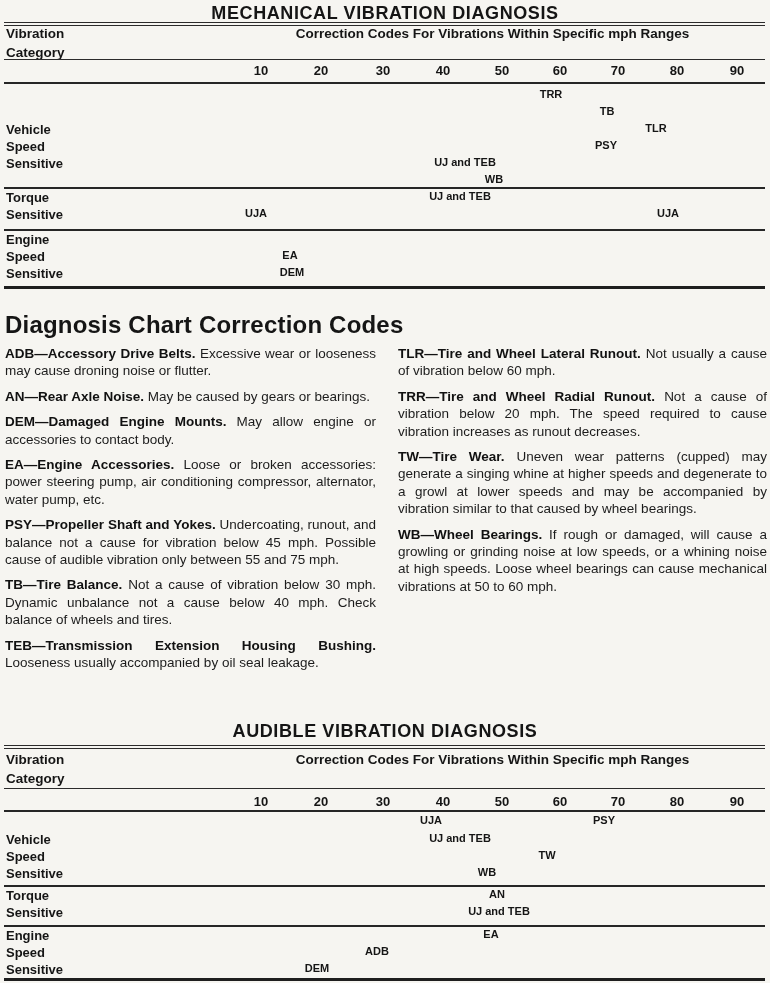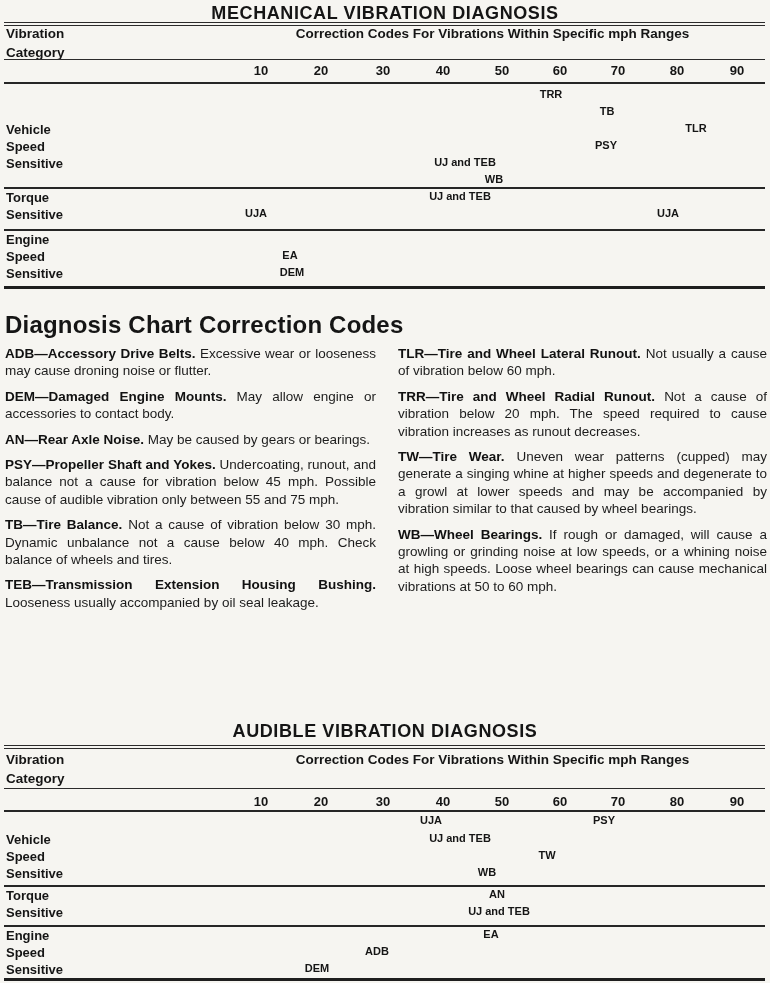--- a/index.html
+++ b/index.html
@@ -58,21 +58,21 @@
   <div class="tick" style="left:677px;top:63px;">80</div>
   <div class="tick" style="left:737px;top:63px;">90</div>
 
   <div class="hline2" style="top:82px;"></div>
 
   <div class="rowlab" style="top:122px;">Vehicle</div>
   <div class="rowlab" style="top:139px;">Speed</div>
   <div class="rowlab" style="top:156px;">Sensitive</div>
   <div class="code" style="left:551px;top:88px;">TRR</div>
   <div class="code" style="left:607px;top:105px;">TB</div>
-  <div class="code" style="left:696px;top:122px;">TLR</div>
+  <div class="code" style="left:656px;top:122px;">TLR</div>
   <div class="code" style="left:606px;top:139px;">PSY</div>
   <div class="code" style="left:465px;top:156px;">UJ and TEB</div>
   <div class="code" style="left:494px;top:173px;">WB</div>
 
   <div class="hline2" style="top:187px;"></div>
 
   <div class="rowlab" style="top:190px;">Torque</div>
   <div class="rowlab" style="top:207px;">Sensitive</div>
   <div class="code" style="left:460px;top:190px;">UJ and TEB</div>
   <div class="code" style="left:256px;top:207px;">UJA</div>
@@ -86,22 +86,23 @@
   <div class="code" style="left:290px;top:249px;">EA</div>
   <div class="code" style="left:292px;top:266px;">DEM</div>
 
   <div class="hline3" style="top:286px;"></div>
 
   <div class="defs-title">Diagnosis Chart Correction Codes</div>
 
   <div class="cols">
     <div class="colL">
       <p class="def"><b>ADB—Accessory Drive Belts.</b> <span>Excessive wear or looseness may cause droning noise or flutter.</span></p>
+      <p class="def"><b>AN—Rear Axle Noise.</b> <span>May be caused by gears or bearings.</span></p>
       <p class="def"><b>DEM—Damaged Engine Mounts.</b> <span>May allow engine or accessories to contact body.</span></p>
-      <p class="def"><b>AN—Rear Axle Noise.</b> <span>May be caused by gears or bearings.</span></p>
+      <p class="def"><b>EA—Engine Accessories.</b> <span>Loose or broken accessories: power steering pump, air conditioning compressor, alternator, water pump, etc.</span></p>
       <p class="def"><b>PSY—Propeller Shaft and Yokes.</b> <span>Undercoating, runout, and balance not a cause for vibration below 45 mph. Possible cause of audible vibration only between 55 and 75 mph.</span></p>
       <p class="def"><b>TB—Tire Balance.</b> <span>Not a cause of vibration below 30 mph. Dynamic unbalance not a cause below 40 mph. Check balance of wheels and tires.</span></p>
       <p class="def"><b>TEB—Transmission Extension Housing Bushing.</b> <span>Looseness usually accompanied by oil seal leakage.</span></p>
     </div>
     <div class="colR">
       <p class="def"><b>TLR—Tire and Wheel Lateral Runout.</b> <span>Not usually a cause of vibration below 60 mph.</span></p>
       <p class="def"><b>TRR—Tire and Wheel Radial Runout.</b> <span>Not a cause of vibration below 20 mph. The speed required to cause vibration increases as runout decreases.</span></p>
       <p class="def"><b>TW—Tire Wear.</b> <span>Uneven wear patterns (cupped) may generate a singing whine at higher speeds and degenerate to a growl at lower speeds and may be accompanied by vibration similar to that caused by wheel bearings.</span></p>
       <p class="def"><b>WB—Wheel Bearings.</b> <span>If rough or damaged, will cause a growling or grinding noise at low speeds, or a whining noise at high speeds. Loose wheel bearings can cause mechanical vibrations at 50 to 60 mph.</span></p>
     </div>

